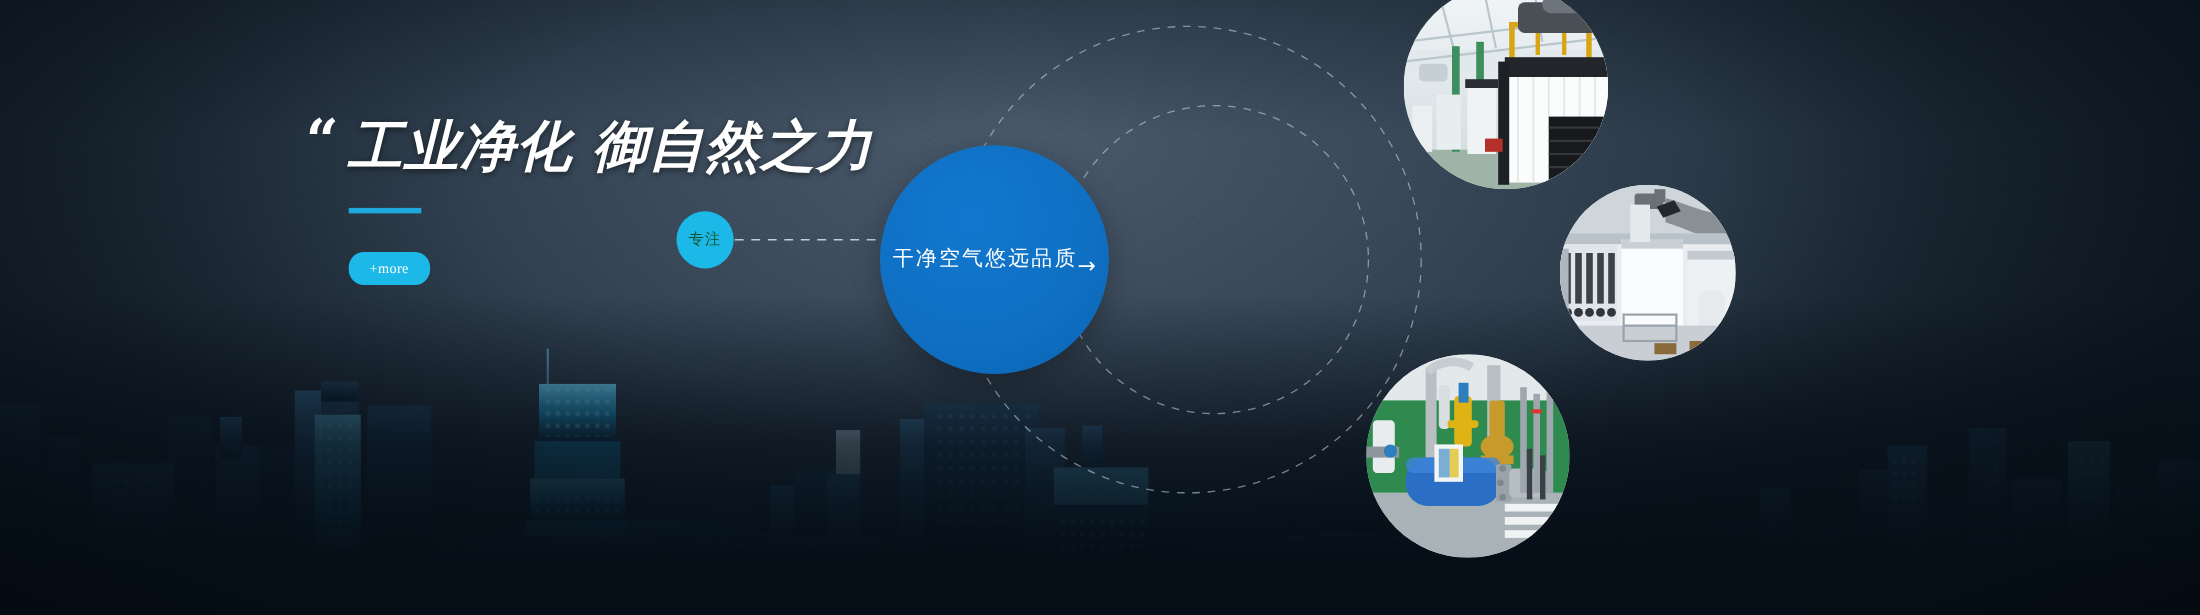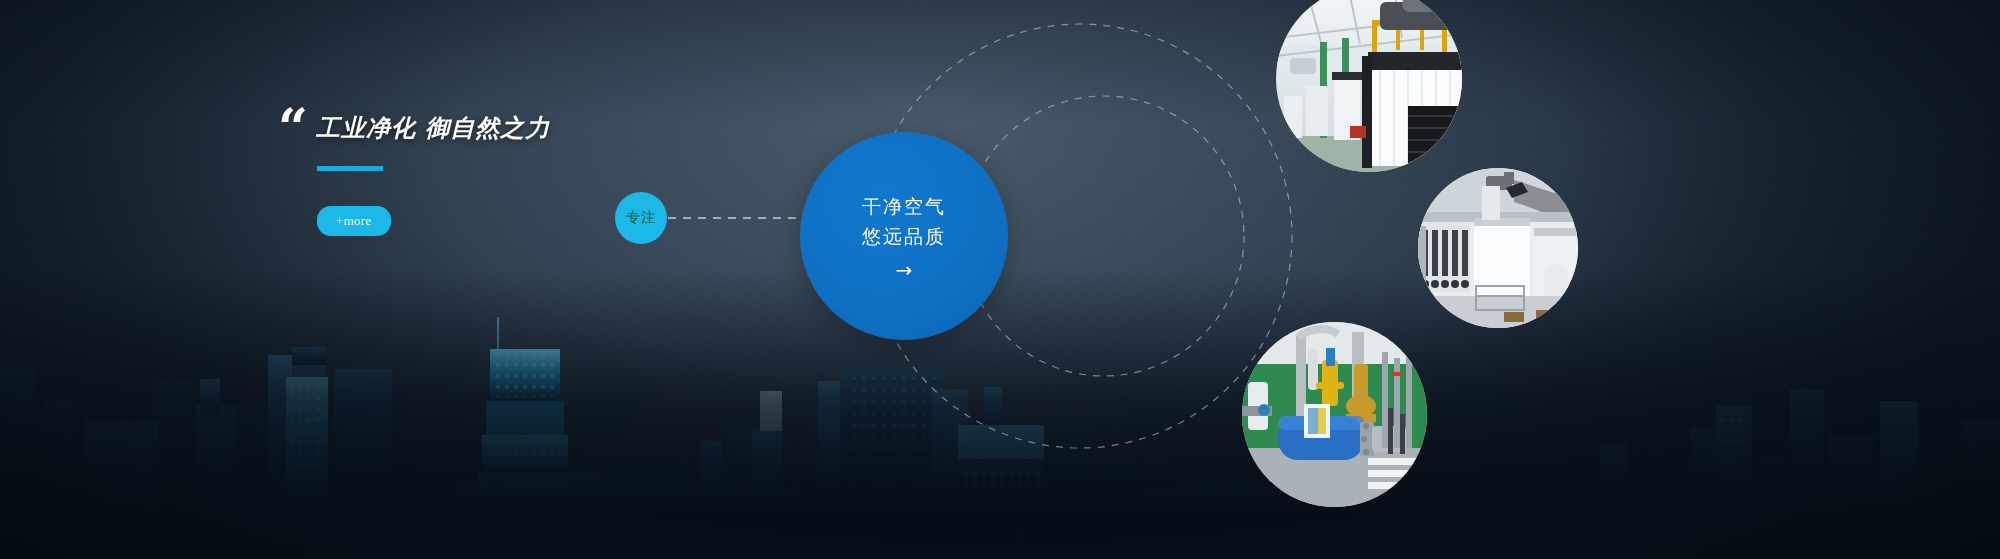--- a/index.html
+++ b/index.html
@@ -40,22 +40,22 @@
     font-family:"DejaVu Serif","Liberation Serif",serif;
     font-size:52px; line-height:1; color:#ffffff; font-weight:700;
     letter-spacing:-2px;
   }
   .subtitle {
     font-size:17px; color:#e9eef3; letter-spacing:10px;
     padding-left:13px; white-space:nowrap;
     text-shadow:0 1px 3px rgba(0,0,0,.5);
   }
   .title {
-    margin-top:12px; padding-left:11px;
-    font-size:24px; font-weight:700; color:#ffffff;
+    padding-left:11px;
+    font-size:50px; font-weight:700; color:#ffffff;
     letter-spacing:1px; white-space:nowrap;
     font-style:italic;
     text-shadow:0 2px 6px rgba(0,0,0,.55);
   }
   .rule { margin:22px 0 0 12px; width:66px; height:5px; background:#1fa8dc; }
   .desc {
     margin-top:17px; padding-left:12px;
     font-size:14.5px; line-height:1.62; color:#d7dfe6;
     white-space:nowrap; text-shadow:0 1px 3px rgba(0,0,0,.5);
   }
@@ -74,21 +74,21 @@
     position:absolute; left:615px; top:192px;
     width:52px; height:52px; border-radius:50%;
     background:#1cb9e8; color:#14532d;
     display:flex; align-items:center; justify-content:center;
     font-size:14px; letter-spacing:1px; cursor:pointer;
   }
   .main-circle {
     position:absolute; left:800px; top:132px;
     width:208px; height:208px; border-radius:50%;
     background:radial-gradient(circle at 40% 32%, #1178cf 0%, #0f6fc2 60%, #0a64b4 100%);
-    display:flex; flex-direction:column; align-items:center; justify-content:center;
+    display:flex; flex-direction:row; align-items:center; justify-content:center;
     color:#ffffff; cursor:pointer;
     box-shadow:0 6px 26px rgba(0,0,0,.28);
   }
   .main-circle .line { font-size:19px; letter-spacing:2px; line-height:1.55; }
   .main-circle .arrow { margin-top:9px; font-size:20px; line-height:1; }
 
   
   .photo { position:absolute; border-radius:50%; overflow:hidden; }
   .photo svg { display:block; width:100%; height:100%; }
   #photo-top    { left:1276px; top:-14px;  width:186px; height:186px; }

